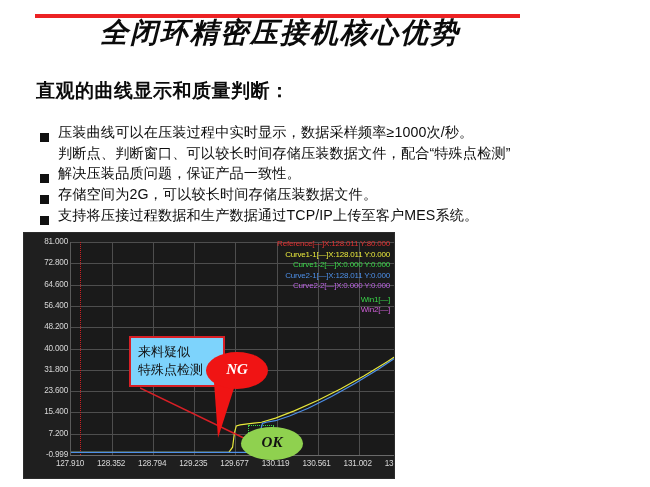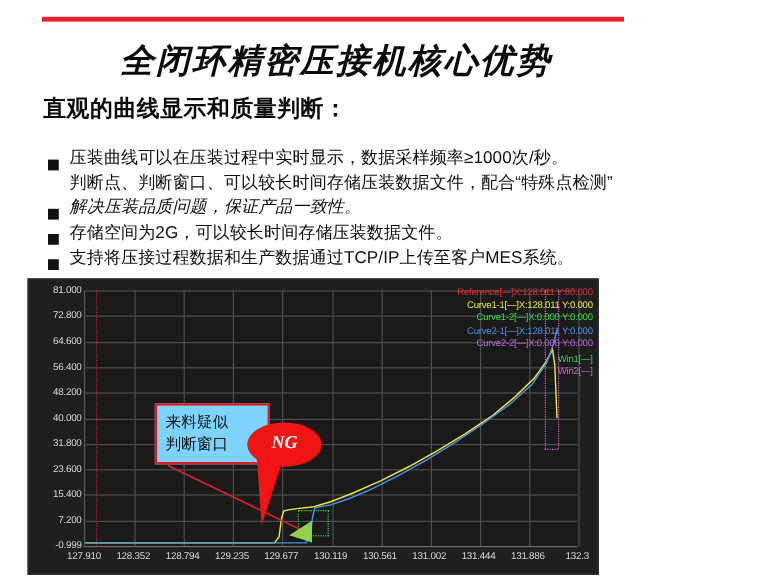--- a/index.html
+++ b/index.html
@@ -24,21 +24,21 @@
     top: 14px;
     width: 485px;
     height: 4px;
     background: #ec2224;
   }
 
   
   .main-title {
     position: absolute;
     left: 0;
-    top: 32px;
+    top: 14px;
     width: 560px;
     text-align: center;
     font-family: "DejaVu Serif", serif;
     font-size: 28px;
     font-weight: bold;
     font-style: italic;
     letter-spacing: 2px;
     color: #0b0b0b;
     white-space: nowrap;
   }
@@ -74,28 +74,28 @@
     margin-top: 6px;
     margin-right: 9px;
     flex: 0 0 auto;
   }
   .bullet-text {
     font-size: 14.2px;
     line-height: 20px;
     color: #0d0d0d;
     letter-spacing: 0.1px;
   }
-  .bullet-text .l2 { display: block; font-style: italic; }
+  .bullet-text .l2 { display: block; }
 
   
   .chart-panel {
     position: absolute;
     left: 23px;
     top: 232px;
-    width: 476px;
+    width: 372px;
     height: 247px;
     background: #1f1f1f;
     border: 1px solid #2c2c2c;
     overflow: hidden;
   }
   .plot-bg {
     position: absolute;
     left: 46px;
     top: 9px;
     width: 411px;
@@ -382,29 +382,32 @@
       <div class="lg-w2">Win2[—]</div>
     </div>
   </div>
 
   <svg class="callout-leader" style="left:140px; top:380px; width:130px; height:80px;">
     <line x1="0" y1="8" x2="112" y2="62" stroke="#d81f26" stroke-width="1.4"></line>
   </svg>
 
   <div class="callout-box">
     <div>来料疑似</div>
-    <div>判断窗口</div>
+    <div>特殊点检测</div>
   </div>
 
   <svg class="callout-leader" style="left:198px; top:380px; width:70px; height:62px; z-index:12;">
     <polygon points="16,2 38,2 20,58" fill="#f01414"></polygon>
   </svg>
 
   <div class="ng-bubble">
     <span>NG</span>
   </div>
 
   <svg class="callout-leader" style="left:228px; top:432px; width:34px; height:24px; z-index:12;">
     <polygon points="32,2 32,20 13,14" fill="#8fd14f"></polygon>
   </svg>
 
+  <div class="ok-bubble">
+    <span>OK</span>
+  </div>
 
 </div>
 
 </body></html>

